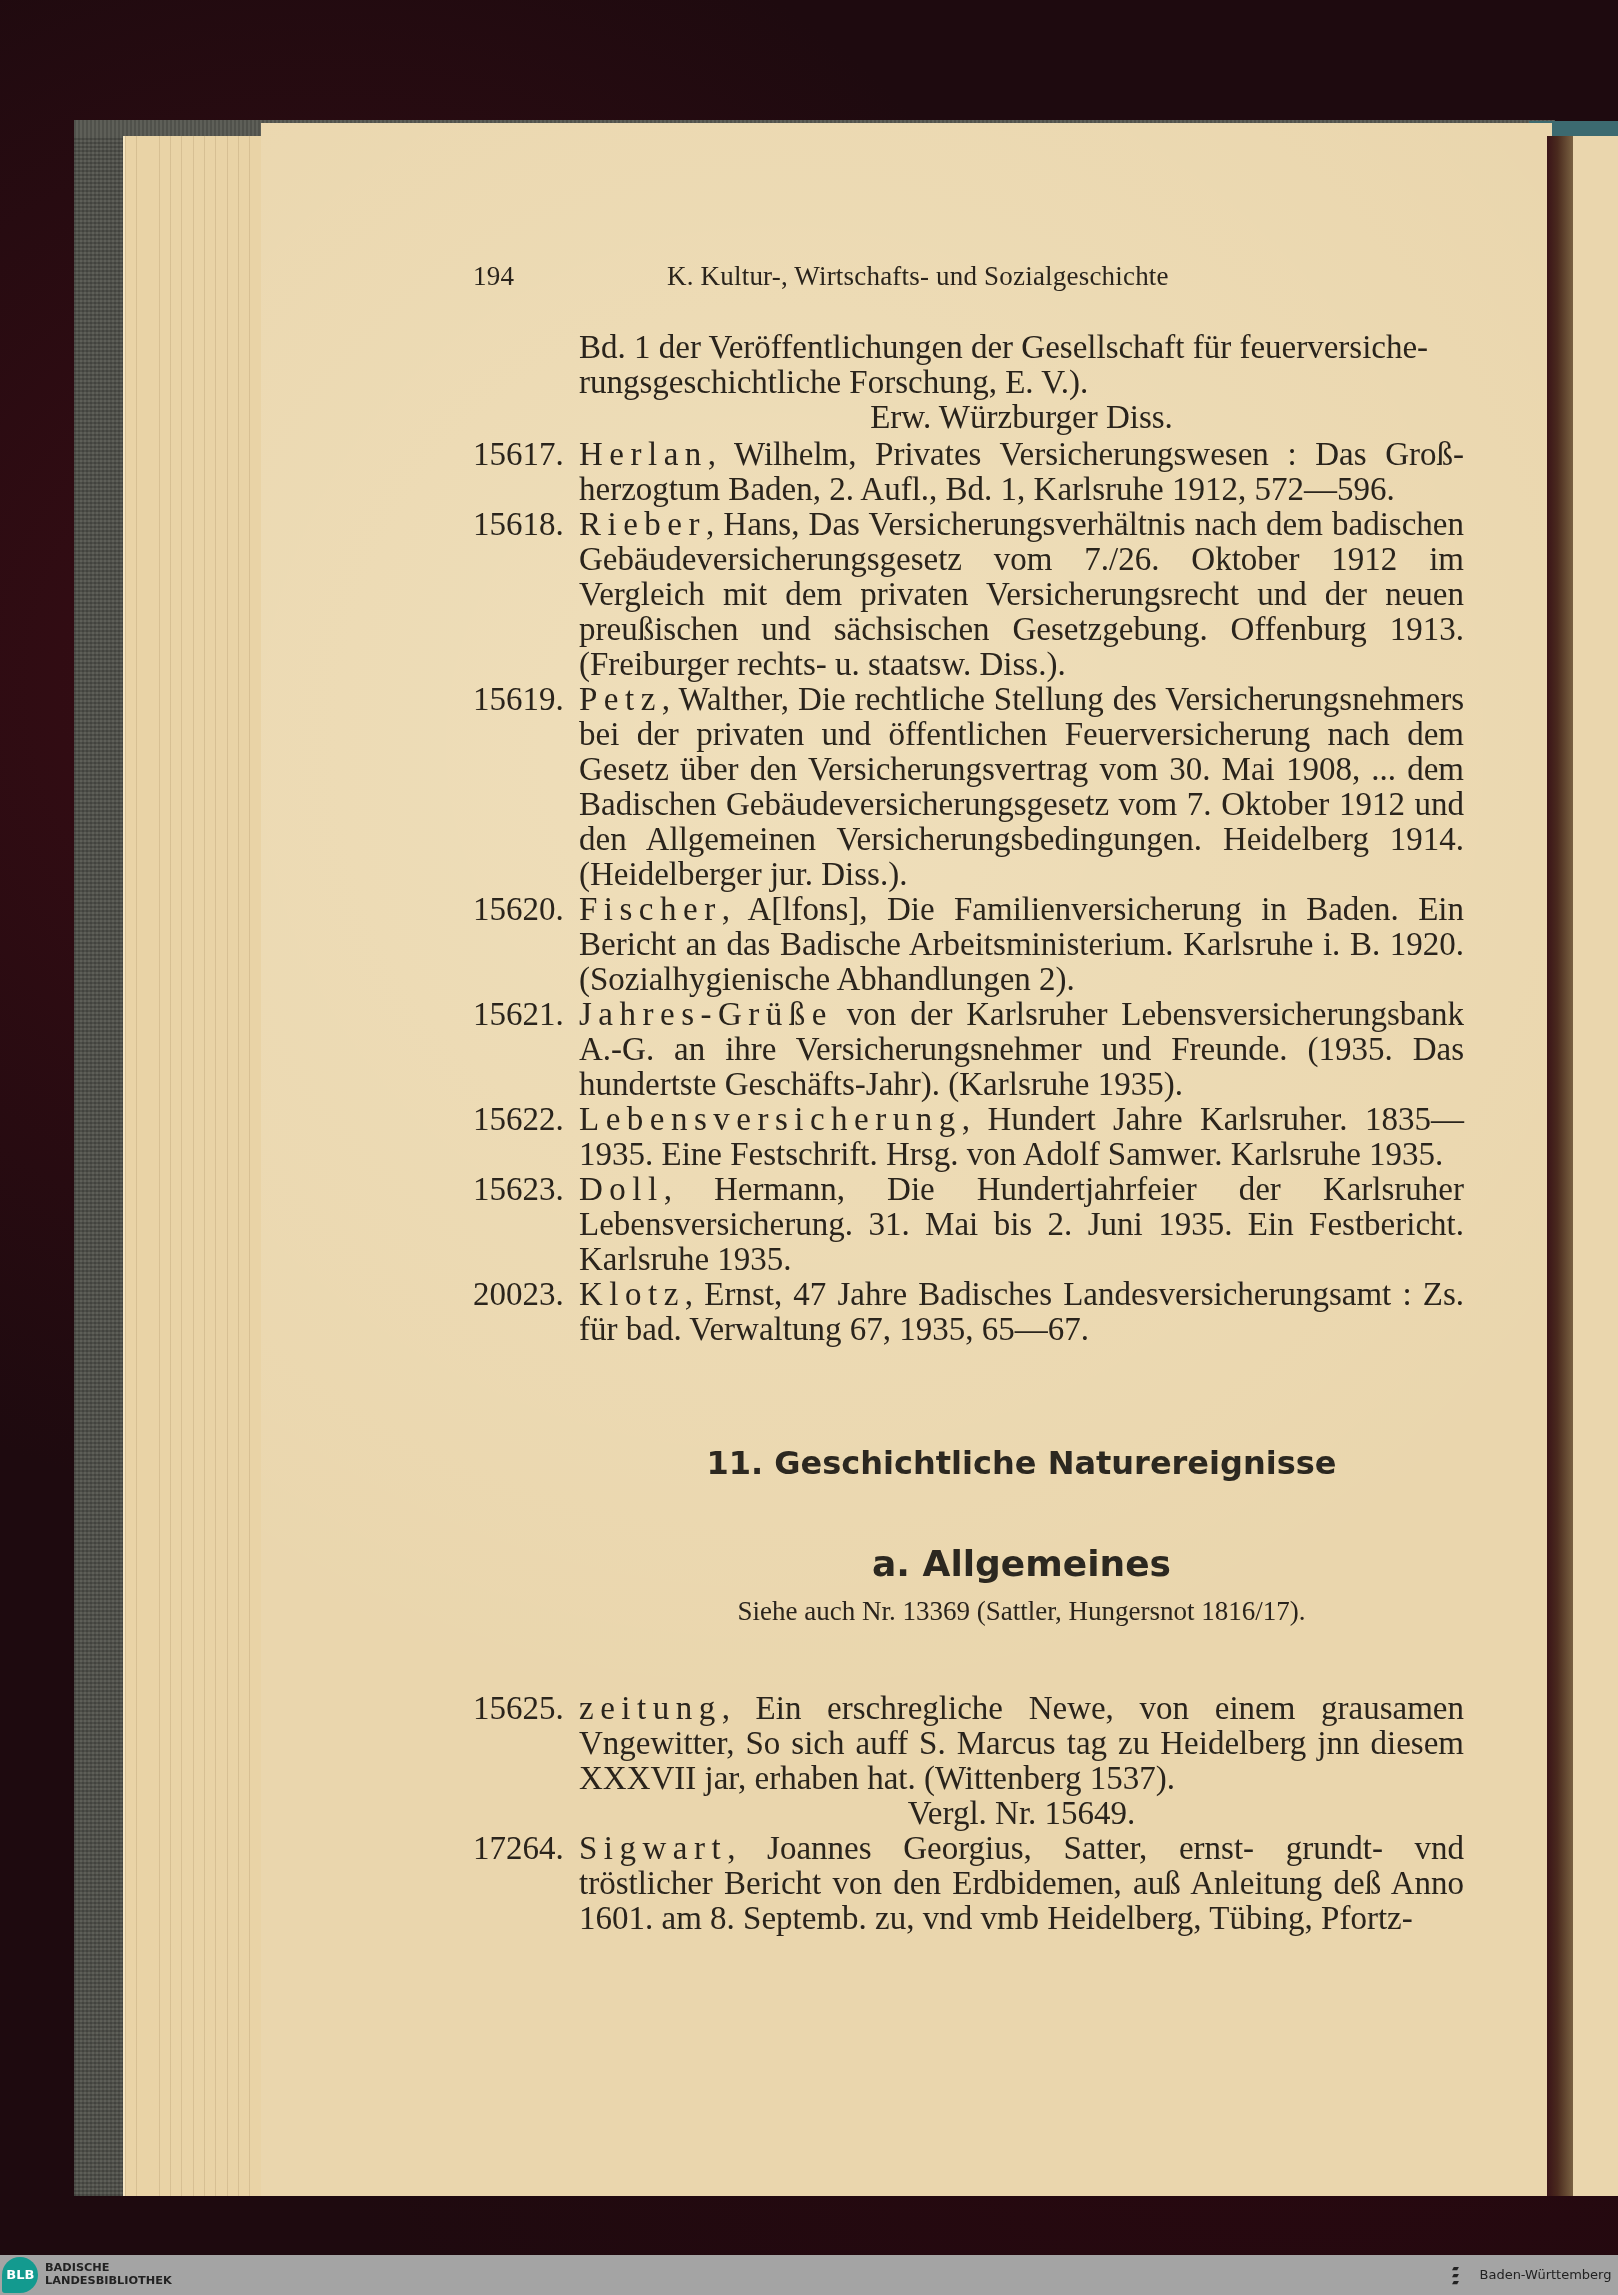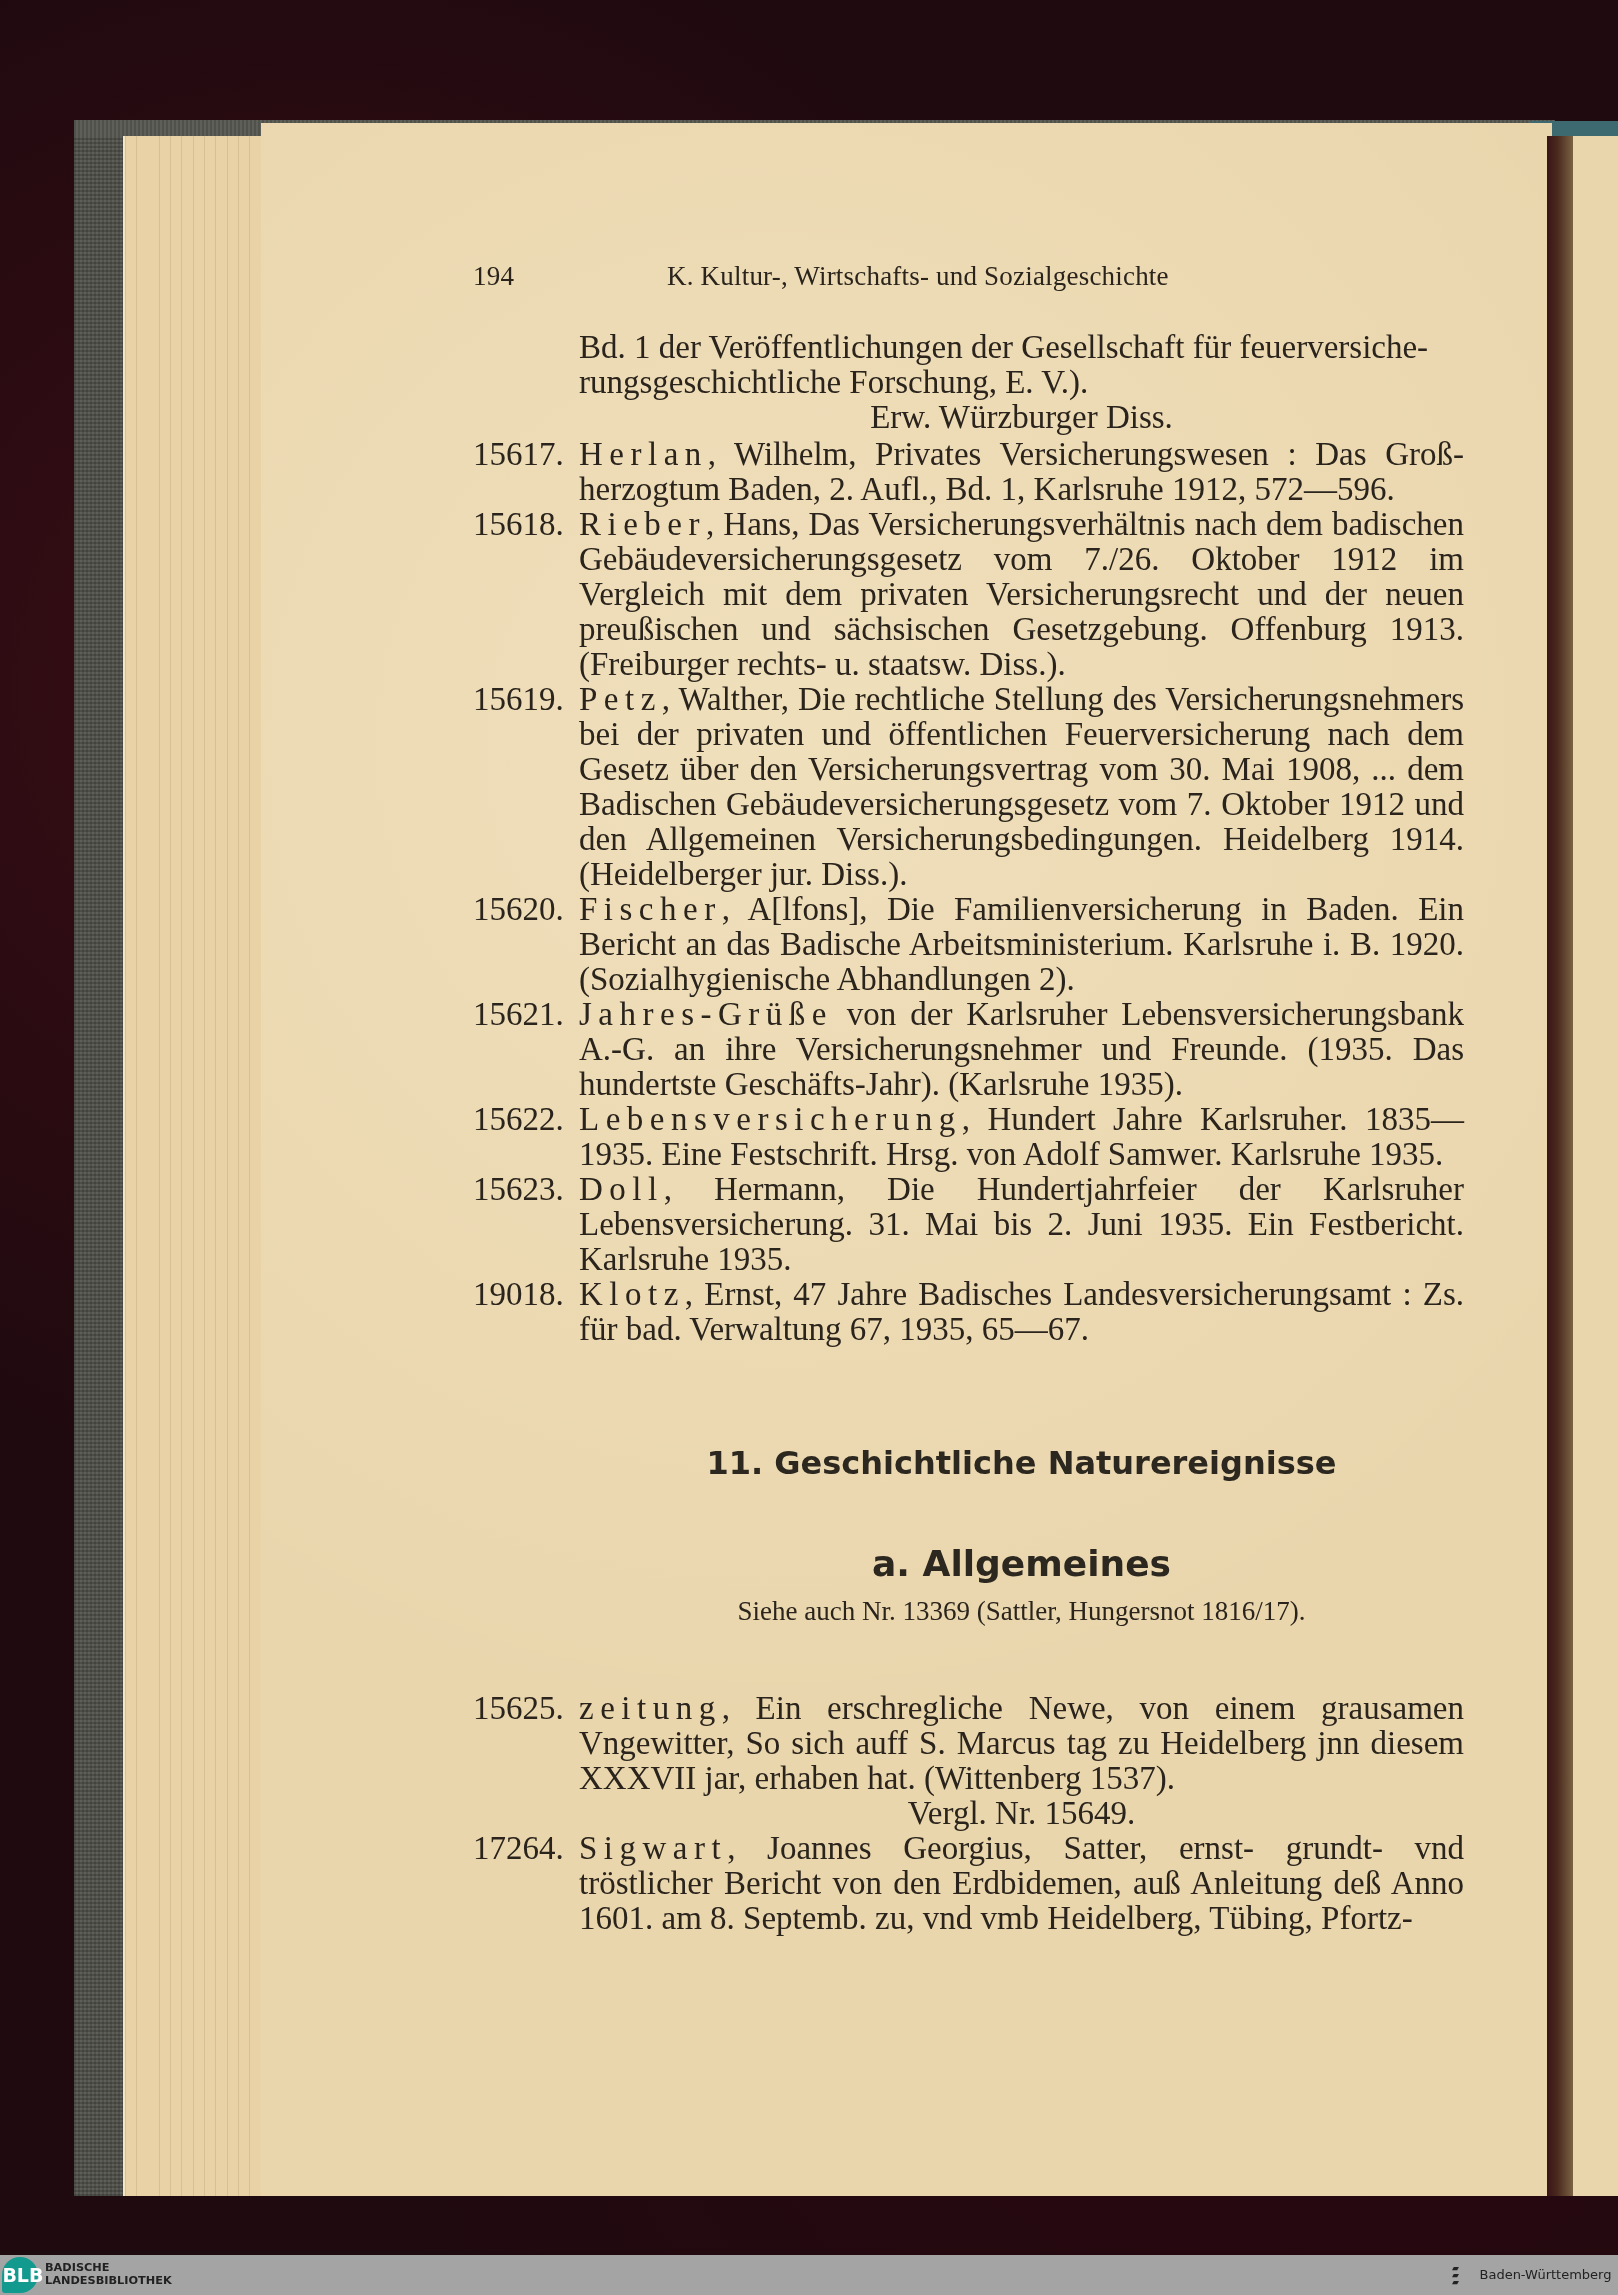--- a/index.html
+++ b/index.html
@@ -67,21 +67,21 @@
     .h1 { font-size: 32px; line-height: 42px; top: 1442px; padding-left: 106px; box-sizing: border-box; }
     .h2 { font-size: 36px; top: 1543px; padding-left: 106px; box-sizing: border-box; }
     .see-also { position: absolute; left: 473px; width: 991px; top: 1596px; text-align: center; font-size: 27px; padding-left: 106px; box-sizing: border-box; }
     .footer {
       position: absolute; left: 0; top: 2255px; width: 1618px; height: 40px;
       background: #a4a4a4; font-family: "DejaVu Sans", sans-serif;
     }
     .blb-logo {
       position: absolute; left: 2.4px; top: 2.4px; width: 36px; height: 36px;
       background: #139a8f; border-radius: 50% 50% 50% 8%;
-      color: #fff; font-weight: bold; font-size: 19px; line-height: 36px; text-align: center;
+      color: #fff; font-weight: bold; font-size: 13px; line-height: 36px; text-align: center;
     }
     .blb-text { position: absolute; left: 45px; top: 5.7px; font-size: 11.3px; font-weight: bold; line-height: 13.8px; color: #222; }
     .bw { position: absolute; right: 6.5px; top: 9.7px; font-size: 13px; color: #222; }
     .bw .lions { display: inline-block; width: 21px; font-size: 9px; line-height: 7.3px; vertical-align: middle; margin-right: 6.5px; }
   </style>
 </head>
 <body>
 
 <div class="cover"></div>
 <div class="cover-top"></div>
@@ -126,21 +126,21 @@
     </div>
     <div class="entry">
       <span class="num">15622.</span>
       <span class="author">Lebensversicherung</span><span>, Hundert Jahre Karlsruher. 1835—1935. Eine Festschrift. Hrsg. von Adolf Samwer. Karlsruhe 1935.</span>
     </div>
     <div class="entry">
       <span class="num">15623.</span>
       <span class="author">Doll</span><span>, Hermann, Die Hundertjahrfeier der Karlsruher Lebensversicherung. 31. Mai bis 2. Juni 1935. Ein Festbericht. Karlsruhe 1935.</span>
     </div>
     <div class="entry">
-      <span class="num">19018.</span>
+      <span class="num">20023.</span>
       <span class="author">Klotz</span><span>, Ernst, 47 Jahre Badisches Landesversicherungsamt : Zs. für bad. Verwaltung 67, 1935, 65—67.</span>
     </div>
   </div>
 
   <div class="heading h1">
     <div>11. Geschichtliche Naturereignisse</div>
   </div>
   <div class="heading h2">a. Allgemeines</div>
   <div class="see-also">Siehe auch Nr. 13369 (Sattler, Hungersnot 1816/17).</div>
 

